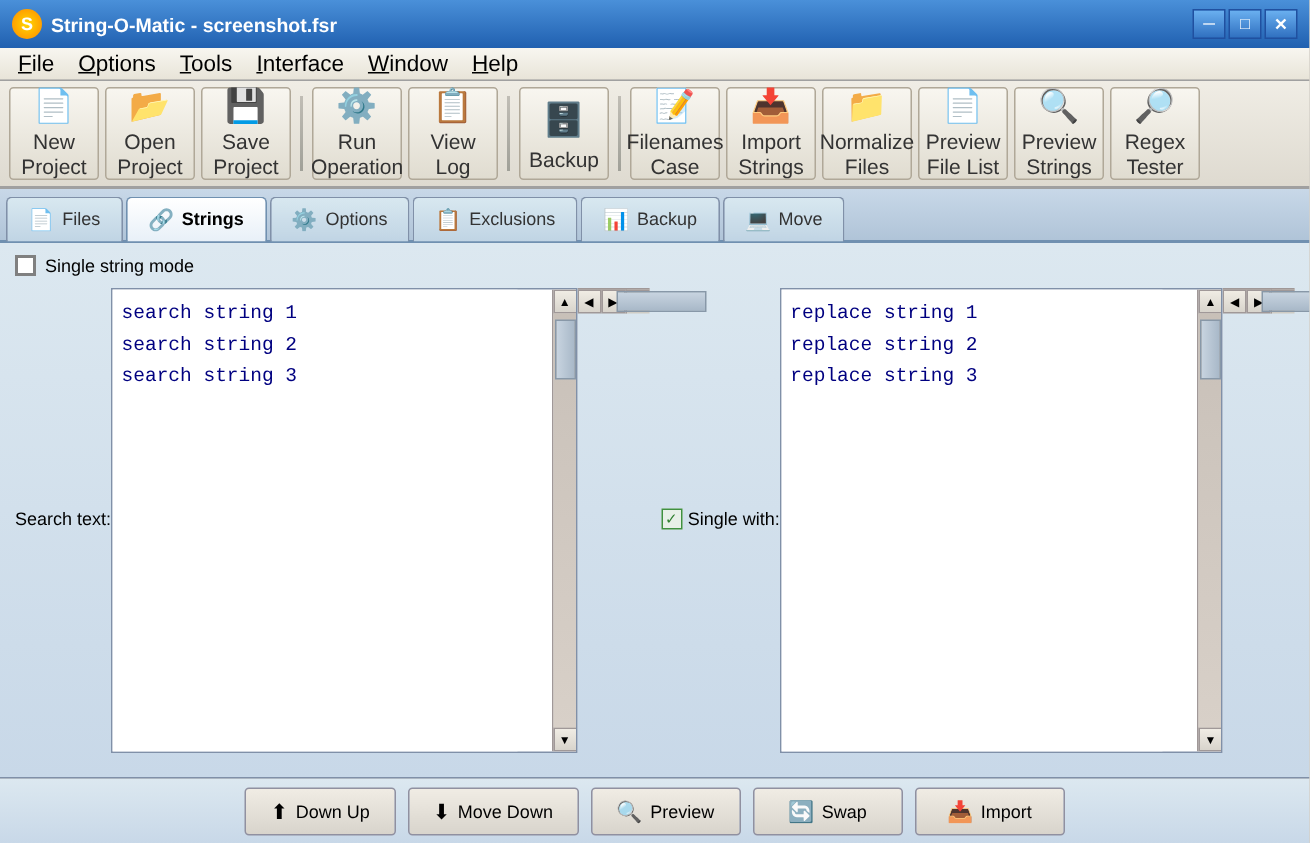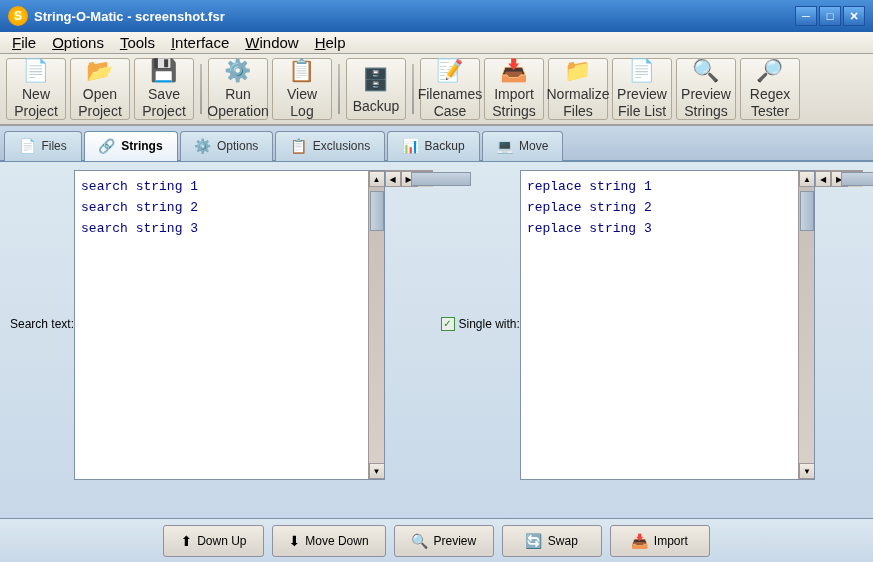--- a/index.html
+++ b/index.html
@@ -411,20 +411,24 @@
     <span class="tab-icon">📊</span>
     <span>Backup</span>
   </div>
   <div class="tab">
     <span class="tab-icon">💻</span>
     <span>Move</span>
   </div>
 </div>
 
 <div class="main-content">
+  <div class="single-string-row">
+    <div class="checkbox"></div>
+    <span>Single string mode</span>
+  </div>
   <div class="text-areas-row">
 
     <div class="text-area-panel">
       <div class="text-area-label">
         <span>Search text:</span>
       </div>
       <div class="text-area-wrapper">
         <textarea class="text-area-content" style="">search string 1
 search string 2
 search string 3</textarea>

